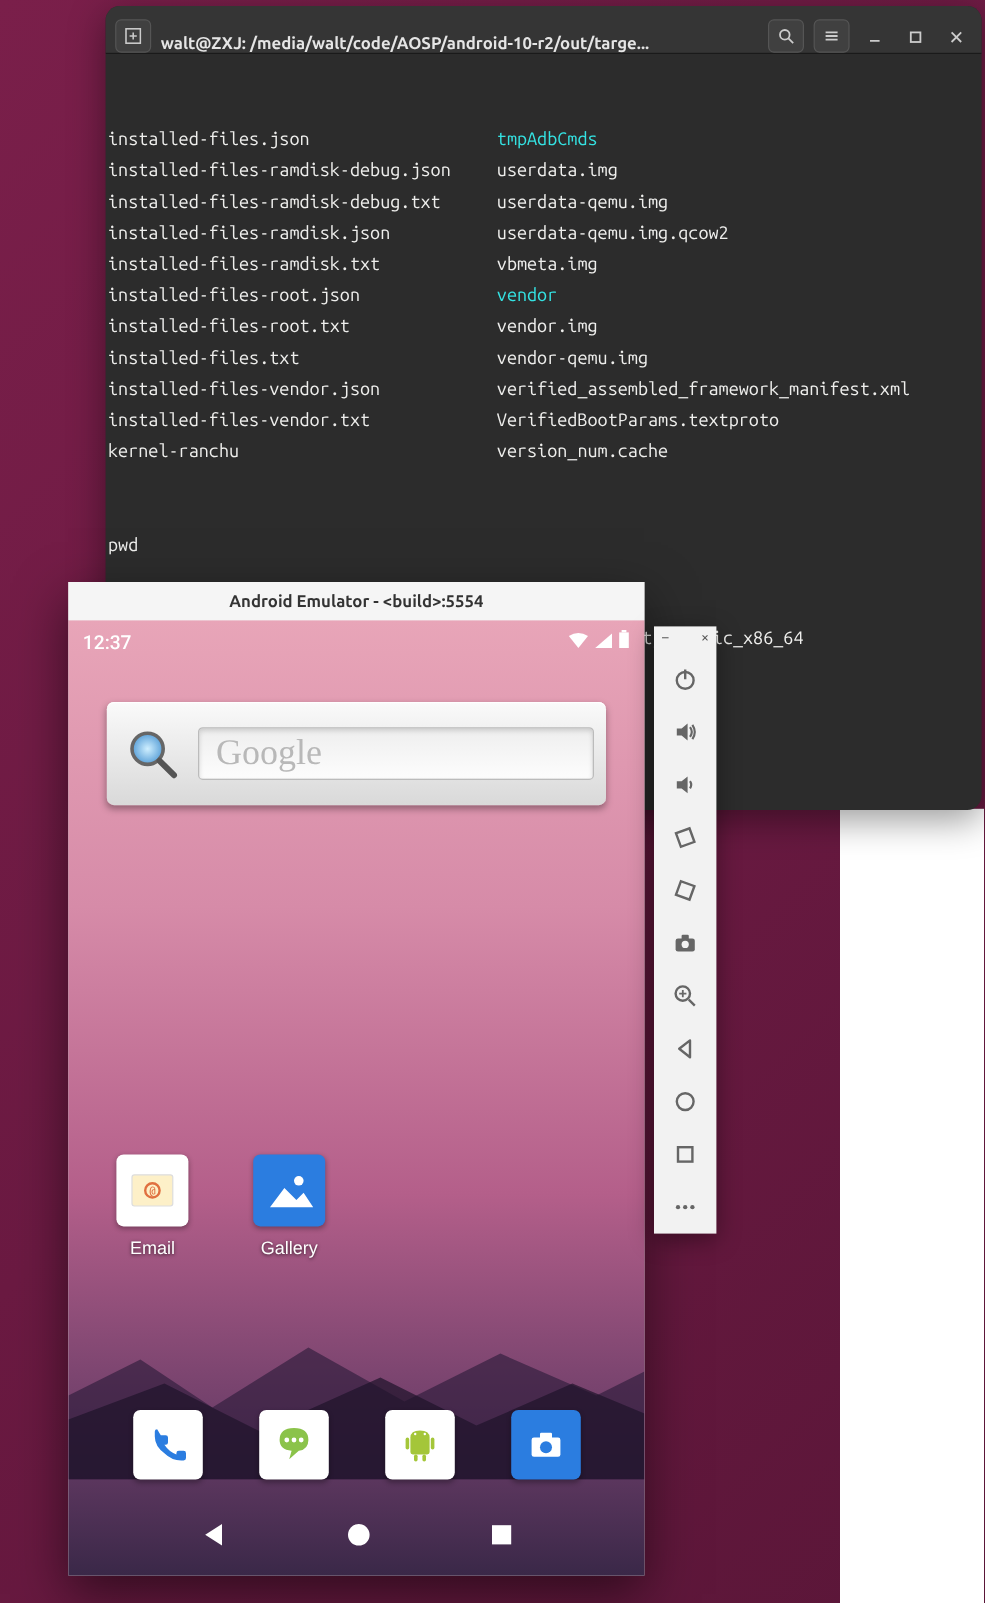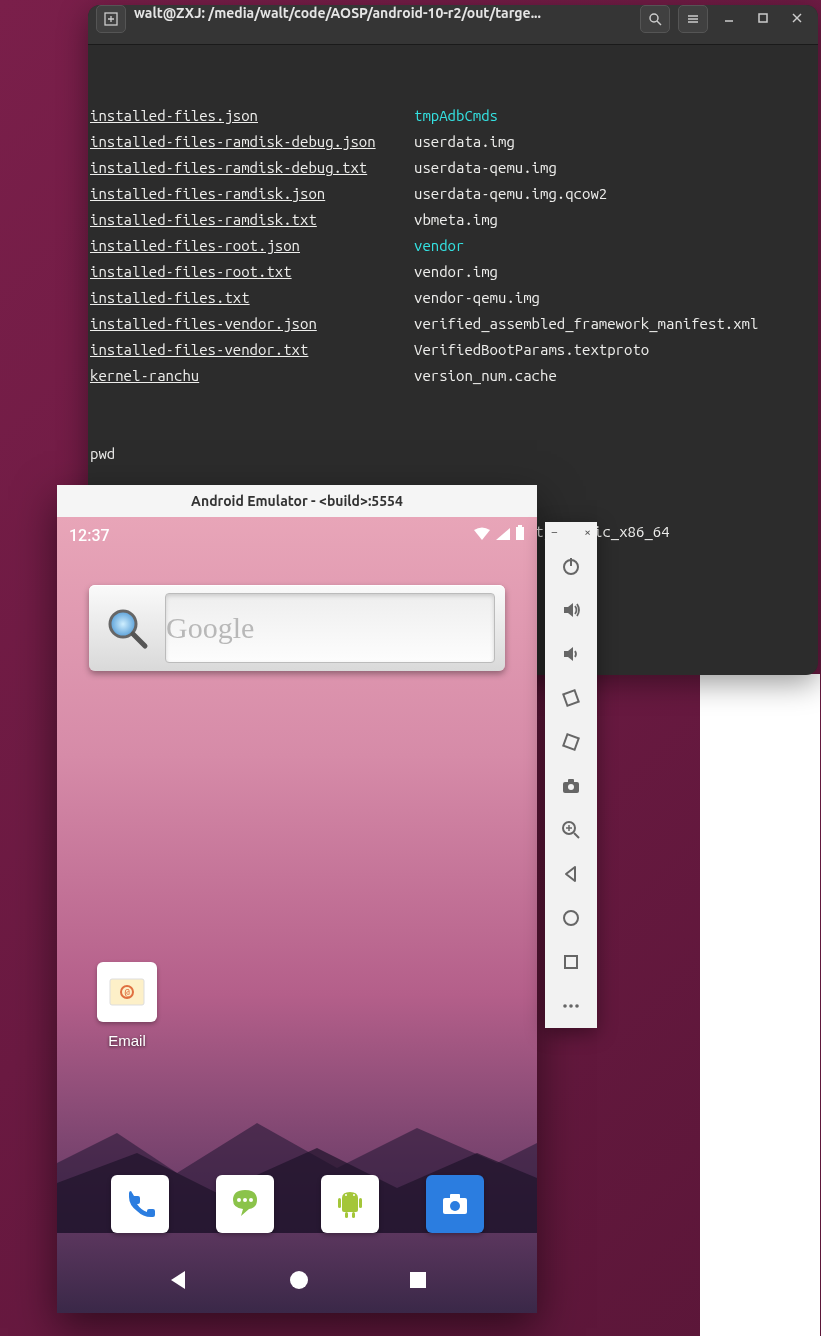--- a/index.html
+++ b/index.html
@@ -21,21 +21,21 @@
     height: 670px;
     background: #2c2c2c;
     border-radius: 12px;
     overflow: hidden;
     box-shadow: 0 8px 30px rgba(0,0,0,0.4);
   }
   .terminal-titlebar {
     height: 40px;
     background: #353535;
     display: flex;
-    align-items: flex-start;
+    align-items: flex-end;
     padding: 0 8px;
     gap: 8px;
     border-bottom: 1px solid #1a1a1a;
   }
   .tab-btn {
     width: 30px;
     height: 28px;
     background: #404040;
     border: 1px solid #555;
     border-radius: 5px;
@@ -66,21 +66,21 @@
   }
   .title-btn.framed { border: 1px solid #555; background:#404040; width:30px; height:28px; }
   .terminal-body {
     padding: 6px 2px;
     color: #e5e5e5;
     font-size: 15px;
     line-height: 26px;
     white-space: pre;
   }
   .col-files { display: flex; }
-  .col-left { width: 324px; text-decoration: underline; }
+  .col-left { width: 324px; }
   .cyan { color: #34e2e2; text-align: center; }
   .green { color: #8ae234; font-weight: bold; }
   .blue { color: #729fcf; font-weight: bold; }
   .white { color: #eeeeec; }
 
   
   .white-area {
     position: absolute;
     top: 674px;
     left: 700px;
@@ -153,26 +153,27 @@
   }
   .search-lens {
     width: 56px;
     height: 56px;
     display:flex;
     align-items:center;
     justify-content:center;
   }
   .search-input-box {
     flex: 1;
-    height: 70px;
+    height: 44px;
     background: linear-gradient(#eee, #fdfdfd);
     border: 1px solid #bbb;
     border-radius: 4px;
     display: flex;
     align-items: center;
+    padding-left: 14px;
     font-family: serif;
     font-size: 30px;
     color: #b8b8b8;
     box-shadow: inset 0 2px 4px rgba(0,0,0,0.15);
   }
 
   .home-apps {
     position: absolute;
     top: 445px;
     left: 40px;
@@ -361,20 +362,29 @@
       <div class="app-item">
         <div class="app-icon" style="background:#fff">
           <svg width="38" height="30" viewBox="0 0 38 30">
               <rect x="2" y="2" width="34" height="26" rx="2" fill="#fdf0c8" stroke="#ddd"></rect>
               <circle cx="19" cy="15" r="6" fill="none" stroke="#e07040" stroke-width="2"></circle>
               <text x="19" y="19" text-anchor="middle" font-size="10" fill="#e07040">@</text>
             </svg>
         </div>
         <span class="app-label">Email</span>
       </div>
+      <div class="app-item">
+        <div class="app-icon" style="background:#2b7de0">
+          <svg width="40" height="40" viewBox="0 0 40 40">
+              <circle cx="28" cy="12" r="4" fill="#fff"></circle>
+              <path d="M4 34 L16 18 L26 28 L32 22 L40 34 Z" fill="#fff"></path>
+            </svg>
+        </div>
+        <span class="app-label">Gallery</span>
+      </div>
     </div>
 
     <div class="dock">
       <div class="dock-icon">
         <svg width="34" height="34" viewBox="0 0 34 34">
             <path d="M8 4 Q6 4 6 6 L6 10 Q6 18 14 24 Q20 30 28 30 L30 30 Q32 30 32 28 L32 24 Q32 22 30 22 L26 22 Q24 22 24 24 L24 25 Q18 23 14 17 L15 17 Q17 17 17 15 L17 11 Q17 9 15 9 L11 9 Q8 4 8 4 Z" fill="#2b7de0"></path>
           </svg>
       </div>
       <div class="dock-icon">
         <svg width="36" height="36" viewBox="0 0 36 36">

